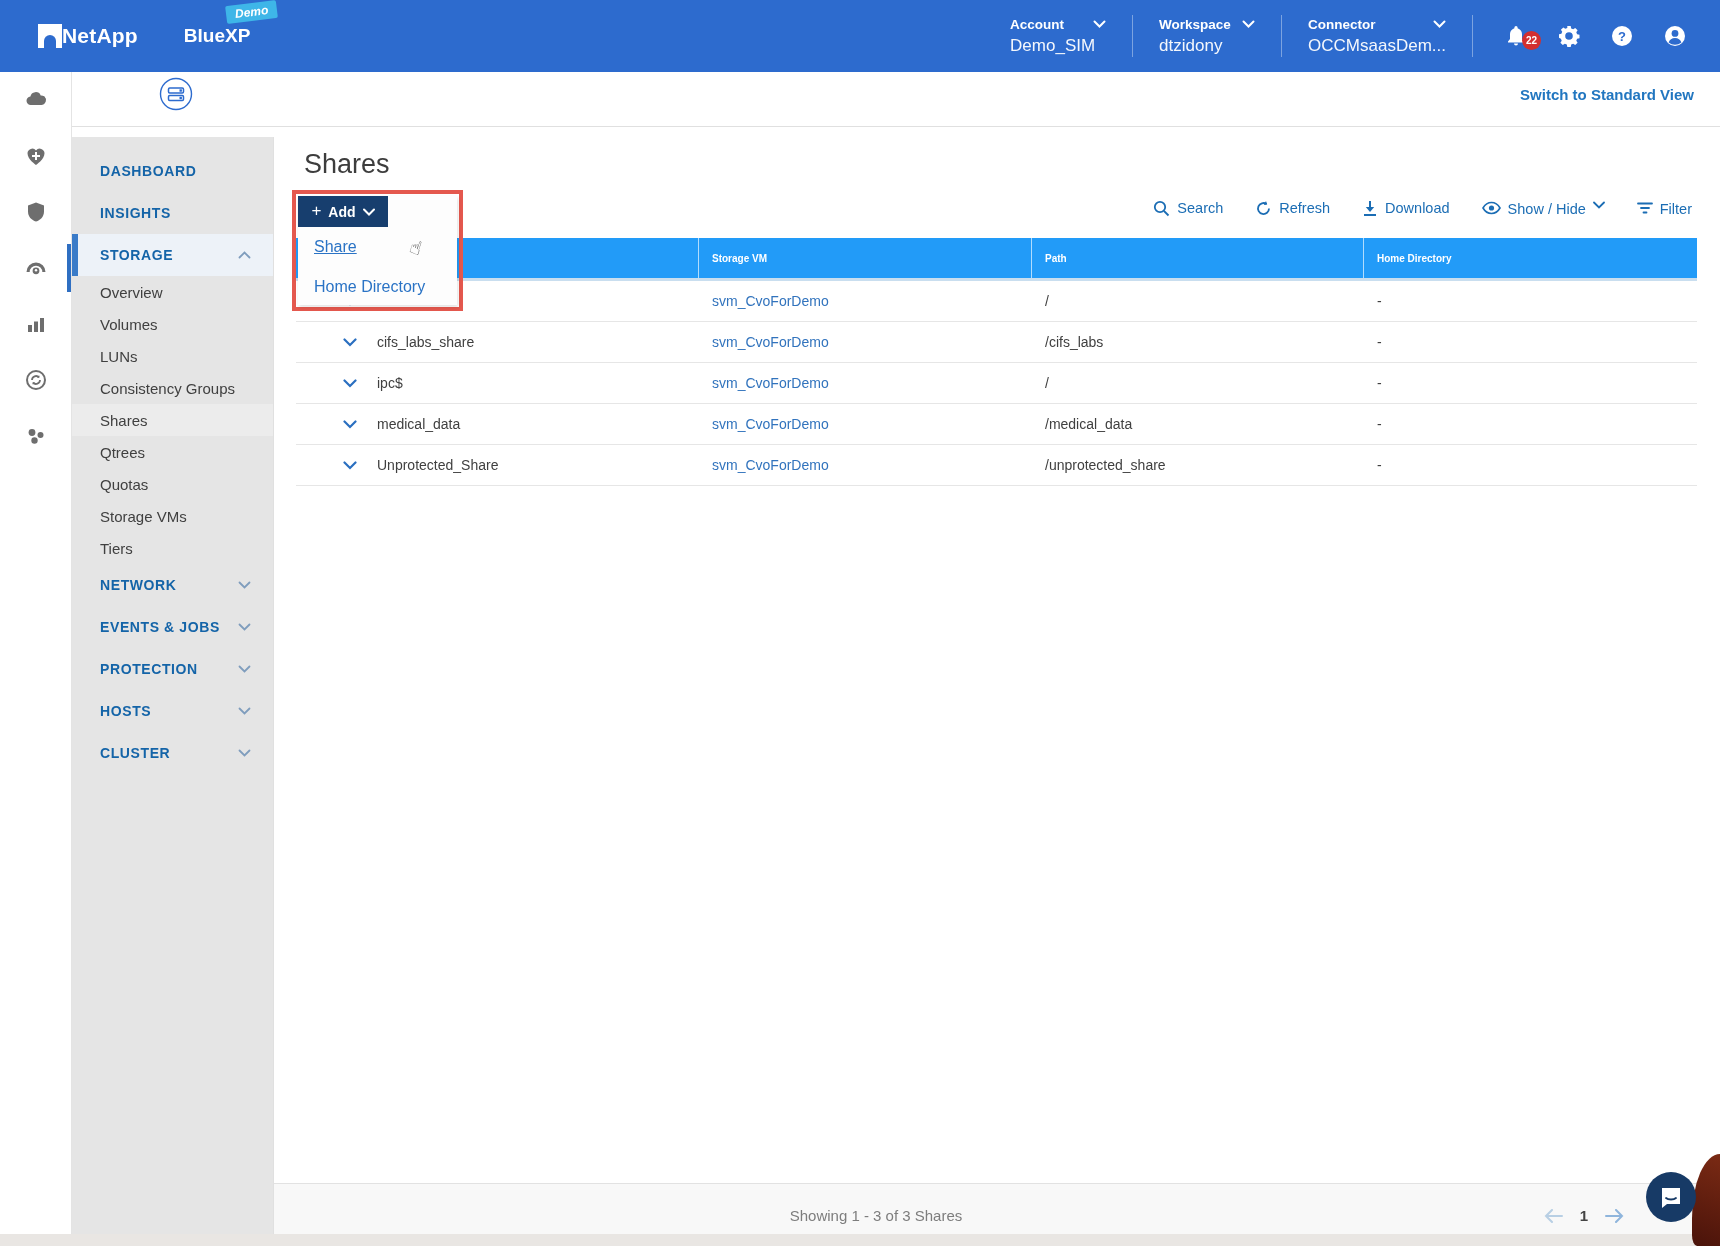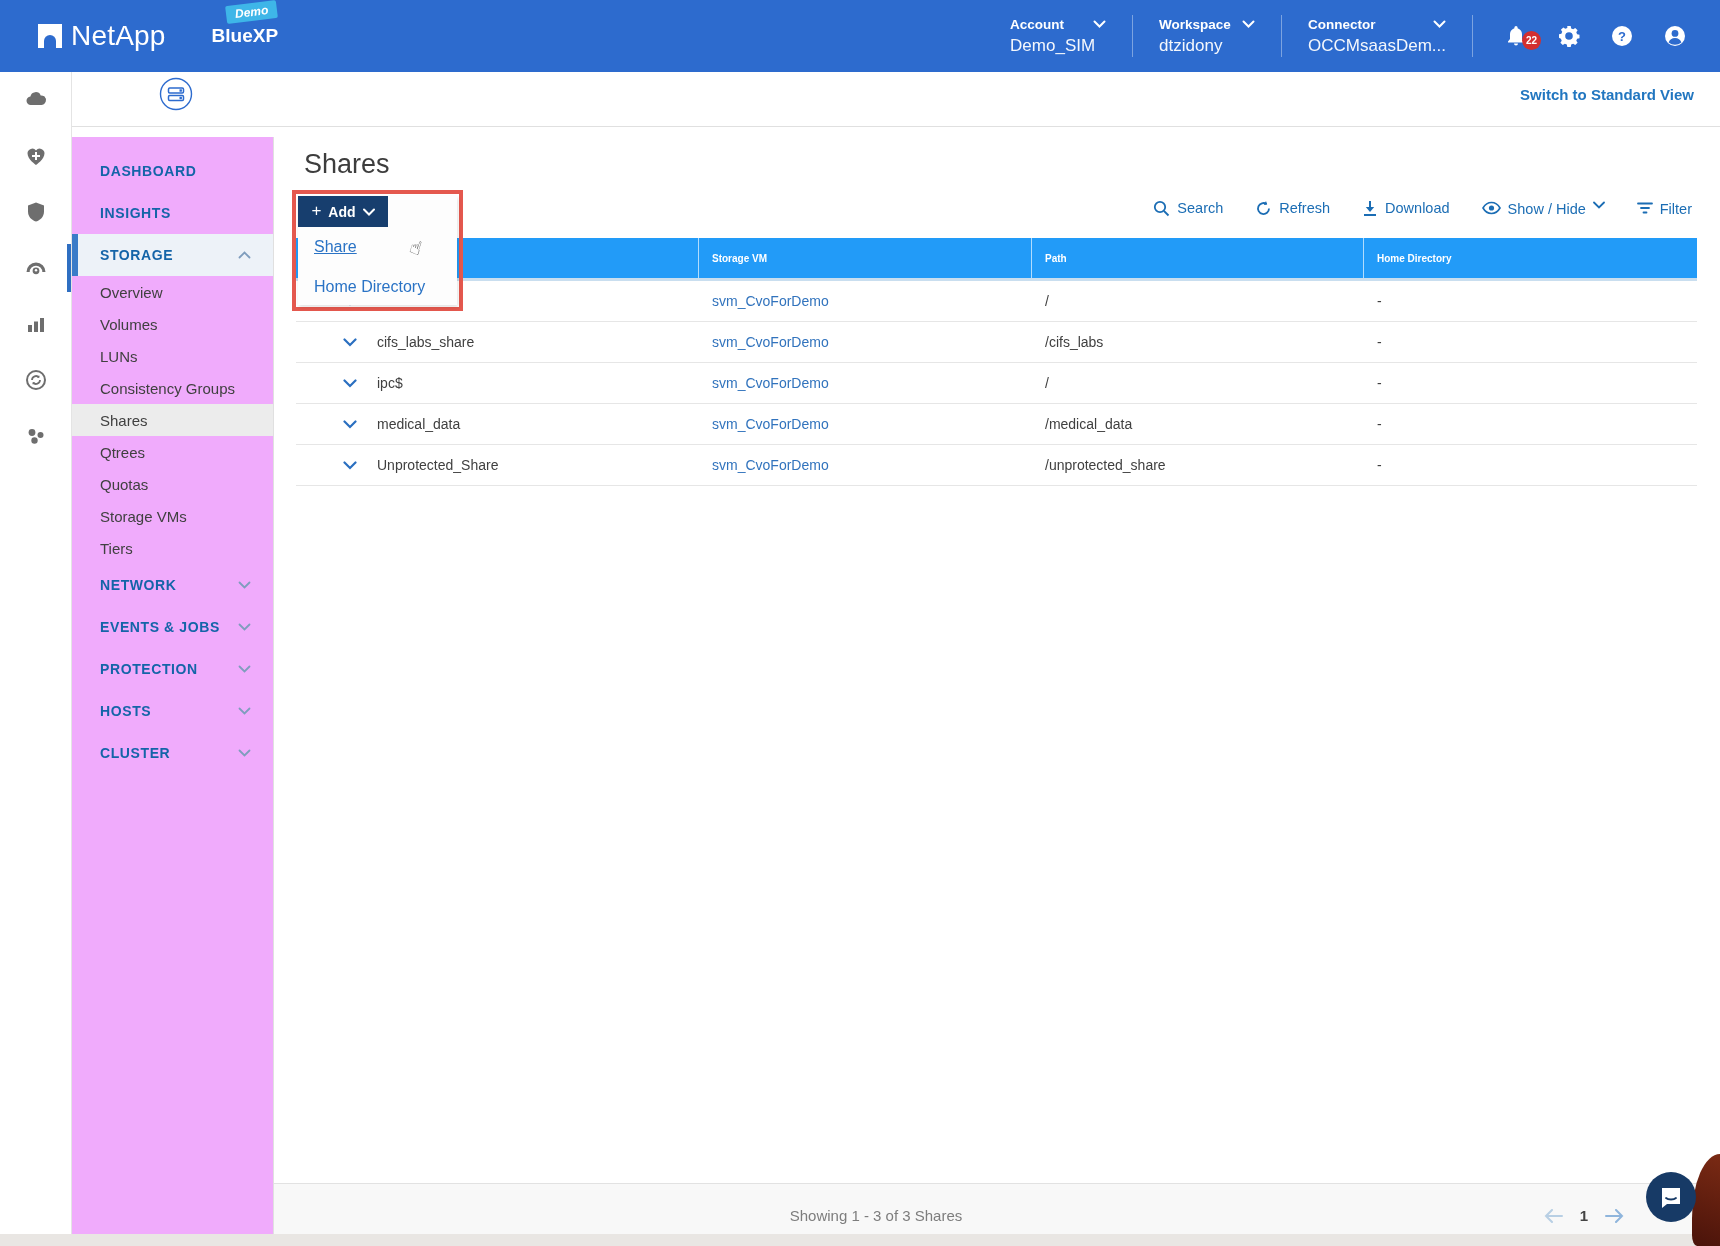--- a/index.html
+++ b/index.html
@@ -7,21 +7,21 @@
   #app {
     position:relative; width:1720px; height:1246px; overflow:hidden;
     font-family:"Liberation Sans","DejaVu Sans",sans-serif; color:#404040; background:#fff;
   }
   
   .topbar { position:absolute; left:0; top:0; width:1720px; height:72px; background:#2d6bce; z-index:30; }
   .brand { position:absolute; left:38px; top:0; height:72px; display:flex; align-items:center; }
   .netapp-mark { position:relative; width:24px; height:24px; background:#fff; }
   .netapp-mark::after { content:""; position:absolute; left:6px; bottom:0; width:12px; height:13px;
     background:#2d6bce; border-radius:7px 7px 0 0; }
-  .brand-name { color:#fff; font-size:28px; font-weight:normal; margin-left:9px; letter-spacing:.2px; }
+  .brand-name { color:#fff; font-size:21px; font-weight:bold; letter-spacing:.2px; }
   .product-name { color:#fff; font-size:19px; font-weight:600; margin-left:46px; }
   .demo-badge { position:absolute; left:226px; top:3px; background:#3eb6e8; color:#fff;
     font-size:12px; font-weight:bold; font-style:italic; padding:2px 9px; border-radius:2px;
     transform:rotate(-7deg); z-index:31; }
   .top-right { position:absolute; right:0; top:0; height:72px; display:flex; align-items:center; }
   .top-menu { display:flex; flex-direction:column; justify-content:center; padding:0 26px; color:#fff; cursor:pointer; }
   .top-menu .row1 { display:flex; align-items:center; justify-content:space-between; min-width:96px;text-align:center; }
   .top-menu .lbl { font-size:13.5px; font-weight:bold; }
   .top-menu .val { font-size:17px; margin-top:4px; opacity:.95; }
   .vsep { width:1px; height:42px; background:rgba(255,255,255,.38); }
@@ -34,21 +34,21 @@
     border-bottom:1px solid #e0e0e0; z-index:5; }
   .svc-icon { position:absolute; left:87px; top:15px; }
   .switch-link { position:absolute; right:26px; top:0; height:64px; display:flex; align-items:center;
     color:#2176c0; font-size:15px; font-weight:bold; cursor:pointer; }
   
   .rail { position:absolute; left:0; top:72px; width:72px; height:1174px; background:#fff;
     border-right:1px solid #e4e4e4; z-index:6; }
   .rail-item { position:absolute; left:24px; width:24px; height:24px; color:#6e6e6e; cursor:pointer; }
   .rail-indicator { position:absolute; right:0; top:172px; width:4px; height:48px; background:#2f6fc2; }
   
-  .nav { position:absolute; left:72px; top:137px; width:202px; height:1097px; background:#f0abfc;
+  .nav { position:absolute; left:72px; top:137px; width:202px; height:1097px; background:#e5e5e5;
     border-right:1px solid #e0e0e0; z-index:5; padding-top:13px; }
   .nav-section { height:42px; display:flex; align-items:center; justify-content:space-between;
     padding:0 22px 0 28px; font-size:14px; font-weight:bold; letter-spacing:.6px; color:#1464a8; cursor:pointer; }
   .nav-section .chev { color:#7f9dbd; }
   .nav-section.expanded { background:#edf2f8; border-left:6px solid #3a7bc8; padding-left:22px;gap:39px; }
   .nav-child { height:32px; display:flex; align-items:center; padding-left:28px; font-size:15px; color:#404040; cursor:pointer; }
   .nav-child.selected { background:#ececec; }
   
   .main { position:absolute; left:274px; top:137px; width:1446px; height:1109px; background:#fff; }
   .page-title { position:absolute; left:30px; top:12px; font-size:27px; font-weight:500; color:#3d3d3d; }

